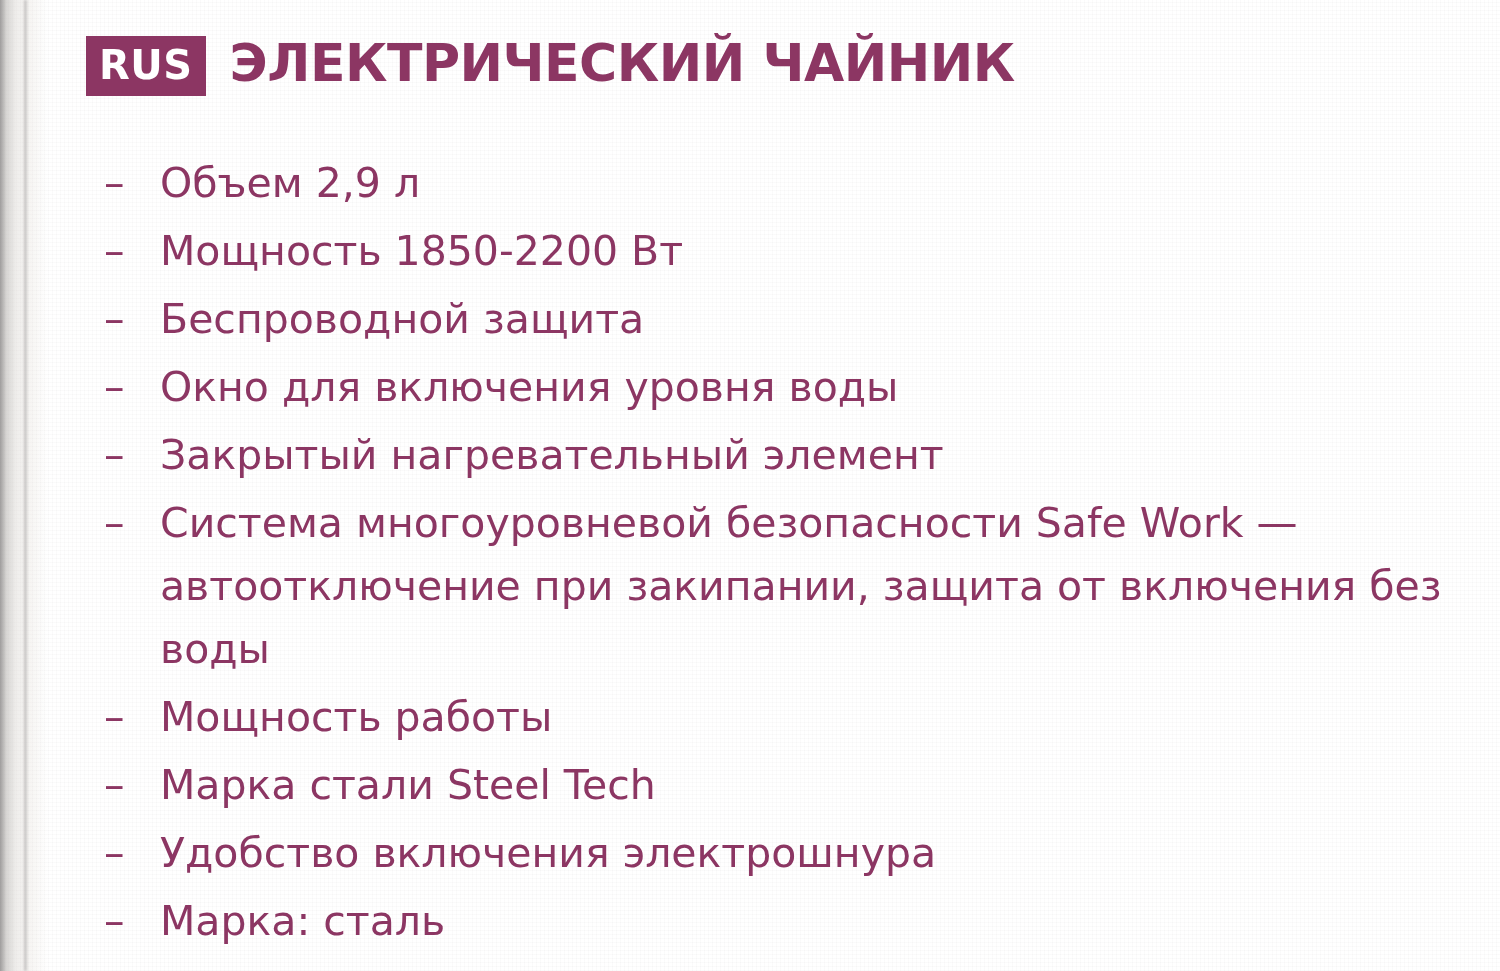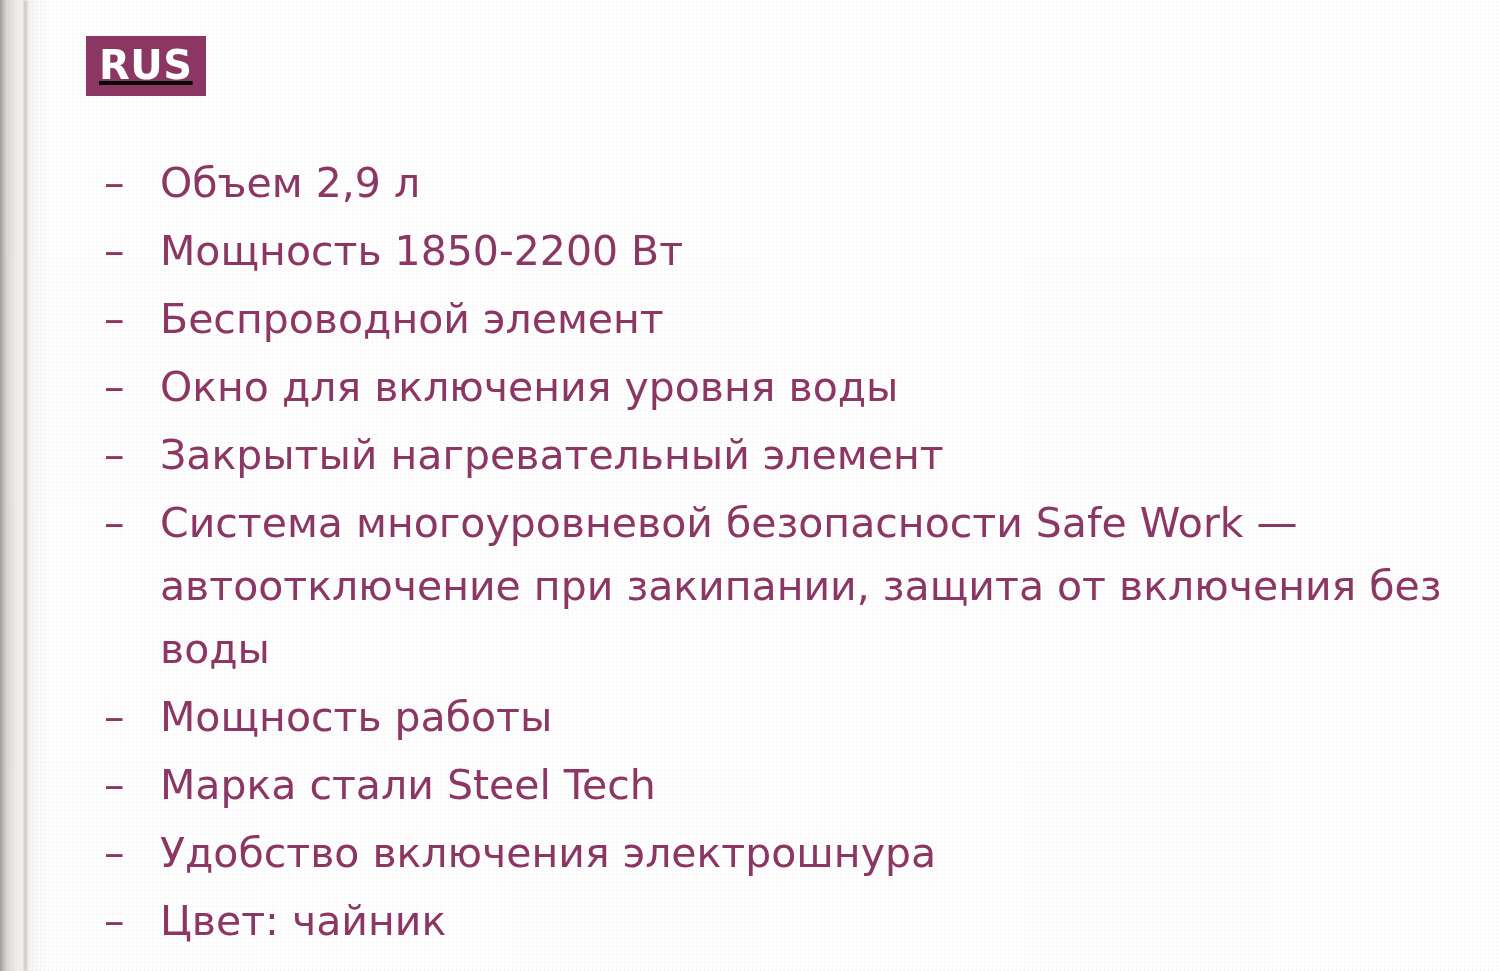--- a/index.html
+++ b/index.html
@@ -66,21 +66,20 @@
     width: 1500px;
     height: 971px;
   }
 
   #title-row {
     position: absolute;
     left: 86px;
     top: 36px;
     display: flex;
     gap: 24px;
-    text-decoration: underline;
   }
 
   #lang-badge {
     background: #8c3663;
     color: #ffffff;
     font-family: "DejaVu Sans", sans-serif;
     font-weight: bold;
     font-size: 40px;
     letter-spacing: 0.5px;
     line-height: 1;
@@ -140,34 +139,35 @@
 <div id="package-panel">
   <div id="paper-texture"></div>
   <div id="left-edge-shadow"></div>
   <div id="left-edge-line"></div>
 </div>
 
 <div id="content">
 
   <div id="title-row">
     <span id="lang-badge">RUS</span>
+    <span id="doc-title">ЭЛЕКТРИЧЕСКИЙ ЧАЙНИК</span>
   </div>
 
   <ul id="feature-list">
     <li>
       <span class="dash">–</span>
       <span class="txt">Объем 2,9 л</span>
     </li>
     <li>
       <span class="dash">–</span>
       <span class="txt">Мощность 1850-2200 Вт</span>
     </li>
     <li>
       <span class="dash">–</span>
-      <span class="txt">Беспроводной элемент</span>
+      <span class="txt">Беспроводной защита</span>
     </li>
     <li>
       <span class="dash">–</span>
       <span class="txt">Окно для включения уровня воды</span>
     </li>
     <li>
       <span class="dash">–</span>
       <span class="txt">Закрытый нагревательный элемент</span>
     </li>
     <li>
@@ -181,17 +181,17 @@
     <li>
       <span class="dash">–</span>
       <span class="txt">Марка стали Steel Tech</span>
     </li>
     <li>
       <span class="dash">–</span>
       <span class="txt">Удобство включения электрошнура</span>
     </li>
     <li>
       <span class="dash">–</span>
-      <span class="txt">Цвет: чайник</span>
+      <span class="txt">Марка: сталь</span>
     </li>
   </ul>
 
 </div>
 
 </body></html>

